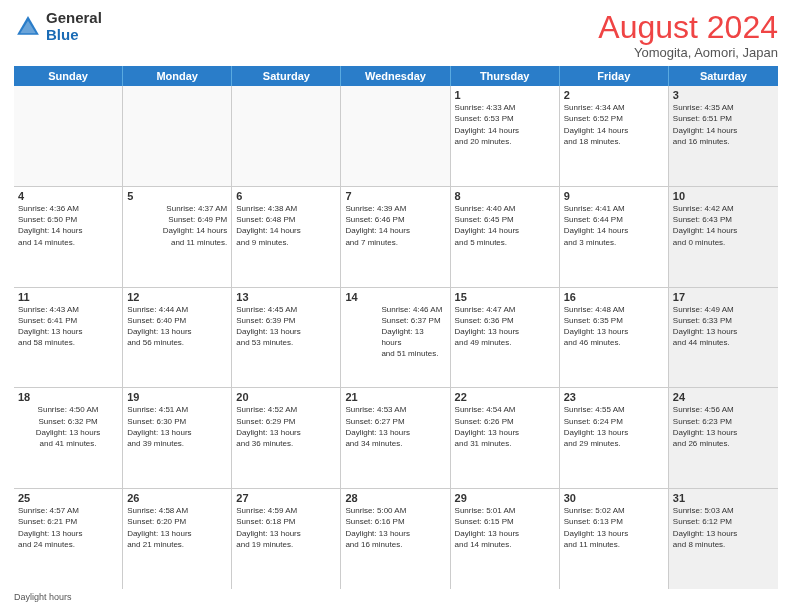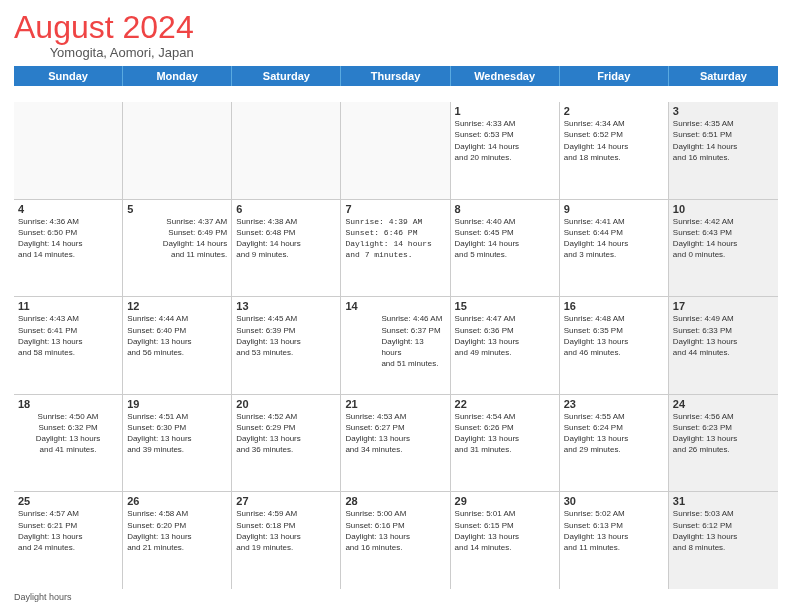--- a/index.html
+++ b/index.html
@@ -49,21 +49,20 @@
       line-height: 1.1;
     }
     .title-block .location {
       font-size: 13px;
       color: #555;
     }
     .calendar {
       flex: 1;
       display: flex;
       flex-direction: column;
-      gap: 16px;
     }
     .cal-header {
       display: grid;
       grid-template-columns: repeat(7, 1fr);
       background: #2a7dc9;
     }
     .cal-header-cell {
       color: #fff;
       font-size: 11px;
       font-weight: bold;
@@ -111,33 +110,43 @@
       color: #555;
       text-align: left;
       padding-top: 3px;
     }
   </style>
 </head>
 <body>
 
 <div class="page">
   <div class="header">
+    <div class="logo">
+      <svg class="logo-icon" viewBox="0 0 36 36">
+        <polygon points="18,4 32,28 4,28" fill="#2a7dc9"></polygon>
+        <polygon points="18,10 28,26 8,26" fill="#fff" opacity="0.3"></polygon>
+      </svg>
+      <div class="logo-text">
+        <span class="general">General</span><br>
+        <span class="blue">Blue</span>
+      </div>
+    </div>
     <div class="title-block">
       <div class="month-year">August 2024</div>
       <div class="location">Yomogita, Aomori, Japan</div>
     </div>
   </div>
 
   <div class="calendar">
     <div class="cal-header">
     <div class="cal-header-cell">Sunday</div>
         <div class="cal-header-cell">Monday</div>
         <div class="cal-header-cell">Saturday</div>
+        <div class="cal-header-cell">Wednesday</div>
         <div class="cal-header-cell">Thursday</div>
-        <div class="cal-header-cell">Wednesday</div>
         <div class="cal-header-cell">Friday</div>
         <div class="cal-header-cell">Saturday</div>
       </div>
     <div class="cal-body">
     <div class="cal-row">
           <div class="cal-cell empty"></div>
           <div class="cal-cell empty"></div>
           <div class="cal-cell empty"></div>
           <div class="cal-cell empty"></div>
           <div class="cal-cell">
@@ -179,21 +188,21 @@
           </div>
           <div class="cal-cell">
             <span class="day-num">6</span>
             <div class="cell-text" style="white-space: pre-line;">Sunrise: 4:38 AM
 Sunset: 6:48 PM
 Daylight: 14 hours
 and 9 minutes.</div>
           </div>
           <div class="cal-cell">
             <span class="day-num">7</span>
-            <div class="cell-text" style="white-space: pre-line; font-family: Liberation Mono, monospace;">Sunrise: 4:39 AM
+            <div class="cell-text" style="white-space: pre-line;">Sunrise: 4:39 AM
 Sunset: 6:46 PM
 Daylight: 14 hours
 and 7 minutes.</div>
           </div>
           <div class="cal-cell">
             <span class="day-num">8</span>
             <div class="cell-text" style="white-space: pre-line;">Sunrise: 4:40 AM
 Sunset: 6:45 PM
 Daylight: 14 hours
 and 5 minutes.</div>

